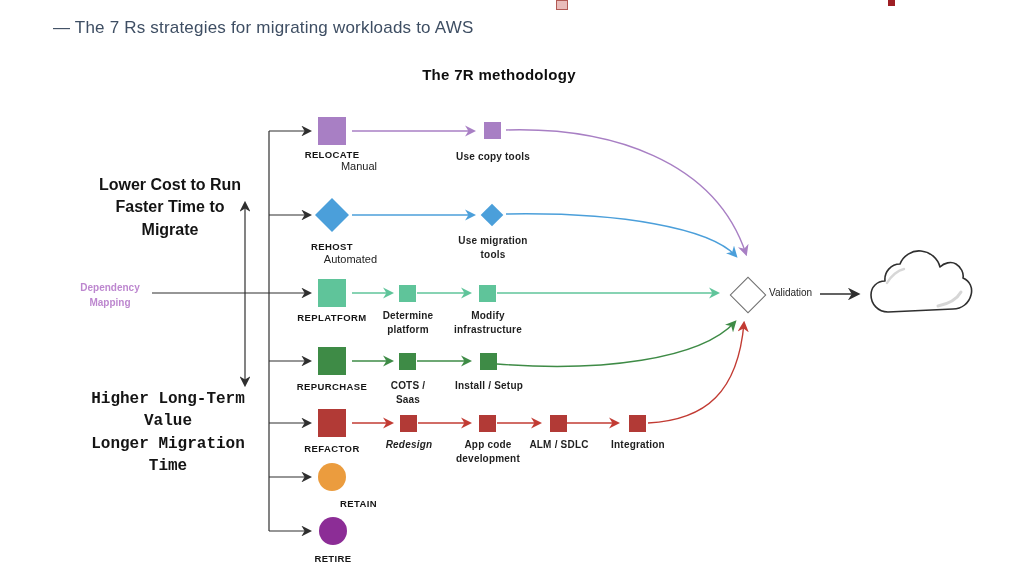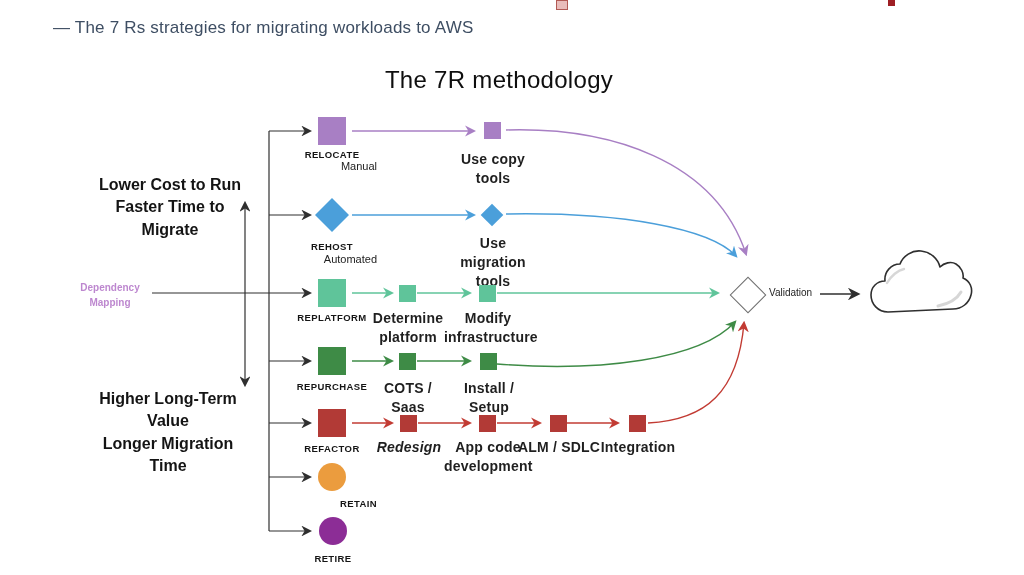--- a/index.html
+++ b/index.html
@@ -1,32 +1,32 @@
 <!DOCTYPE html>
 <html><head>
 <meta charset="utf-8">
 <style>
   html,body{margin:0;padding:0;background:#fff;}
   #stage{position:relative;width:1024px;height:575px;background:#ffffff;overflow:hidden;
          font-family:"Liberation Sans","DejaVu Sans",sans-serif;}
   #connectors{position:absolute;left:0;top:0;width:1024px;height:575px;}
   .header-line{position:absolute;left:53px;top:18px;font-size:17px;color:#3e4e63;letter-spacing:.2px;}
   .diagram-title{position:absolute;left:349px;top:66px;width:300px;text-align:center;
-                 font-size:24px;font-weight:400;color:#0e0e0e;letter-spacing:.3px;}
+                 font-size:15px;font-weight:700;color:#0e0e0e;letter-spacing:.3px;}
   .axis-label{position:absolute;font-size:16px;font-weight:700;color:#141414;text-align:center;
               white-space:pre-line;line-height:1.4;}
   .dep-label{position:absolute;font-size:10px;font-weight:700;text-align:center;
              white-space:pre-line;line-height:1.45;}
   .shape{position:absolute;}
   .diamond{transform:rotate(45deg);}
   .circle{border-radius:50%;}
   .r-name{position:absolute;width:90px;text-align:center;font-size:9.5px;font-weight:700;
           letter-spacing:.4px;color:#151515;}
   .r-sub{position:absolute;width:90px;text-align:right;font-size:11px;font-weight:500;color:#222;}
-  .step-label{position:absolute;width:88px;text-align:center;font-size:14px;font-weight:700;
+  .step-label{position:absolute;width:88px;text-align:center;font-size:10px;font-weight:700;
               color:#1f1f1f;white-space:pre-line;line-height:1.35;letter-spacing:.2px;}
   .validation-diamond{position:absolute;left:735px;top:282px;width:24px;height:24px;background:#fff;
                       border:1.5px solid #6e6e6e;transform:rotate(45deg);}
   .validation-label{position:absolute;left:769px;top:287px;font-size:10px;font-weight:400;color:#1c1c1c;}
   .mark1{position:absolute;left:556px;top:0;width:12px;height:10px;background:#e9bcba;border:1.5px solid #b25a54;box-sizing:border-box;}
   .mark2{position:absolute;left:888px;top:0;width:7px;height:6px;background:#9e1f24;}
 </style>
 </head>
 <body>
 
@@ -100,21 +100,21 @@
                C969 303 962 309 953 309 L888 312 Z" fill="#ffffff" stroke="#2f2f2f" stroke-width="1.6" stroke-linejoin="round"></path>
       <path d="M938 306 C948 304 957 299 961 292" fill="none" stroke="#8a8a8a" stroke-width="3" stroke-linecap="round" opacity="0.35"></path>
       <path d="M887 283 C891 276 898 270 904 269" fill="none" stroke="#9a9a9a" stroke-width="2.4" stroke-linecap="round" opacity="0.4"></path>
     </g>
   </svg>
 
   <div class="axis-label" style="left:85px;top:174px;width:170px;">Lower Cost to Run
 Faster Time to Migrate</div>
   <div class="dep-label" style="left: 60px; top: 281px; width: 100px; color: rgb(189, 135, 207);">Dependency
 Mapping</div>
-  <div class="axis-label" style="left:83px;top:388px;width:170px;">Higher Long-Term Value
+  <div class="axis-label" style="left:83px;top:388px;width:170px;font-family:Liberation Mono, monospace;">Higher Long-Term Value
 Longer Migration Time</div>
 
   <div class="shape" style="left: 318px; top: 117px; width: 28px; height: 28px; background-color: rgb(168, 127, 196);"></div>
   <div class="r-name" style="left:287px;top:149px;">RELOCATE</div>
   <div class="r-sub" style="left:287px;top:160px;">Manual</div>
   <div class="shape" style="left: 484px; top: 122px; width: 17px; height: 17px; background-color: rgb(168, 127, 196);"></div>
   <div class="step-label" style="left:449px;top:150px;">Use copy tools</div>
 
   <div class="shape diamond" style="left: 320px; top: 203px; width: 24px; height: 24px; background-color: rgb(75, 159, 218);"></div>
   <div class="r-name" style="left:287px;top:241px;">REHOST</div>

